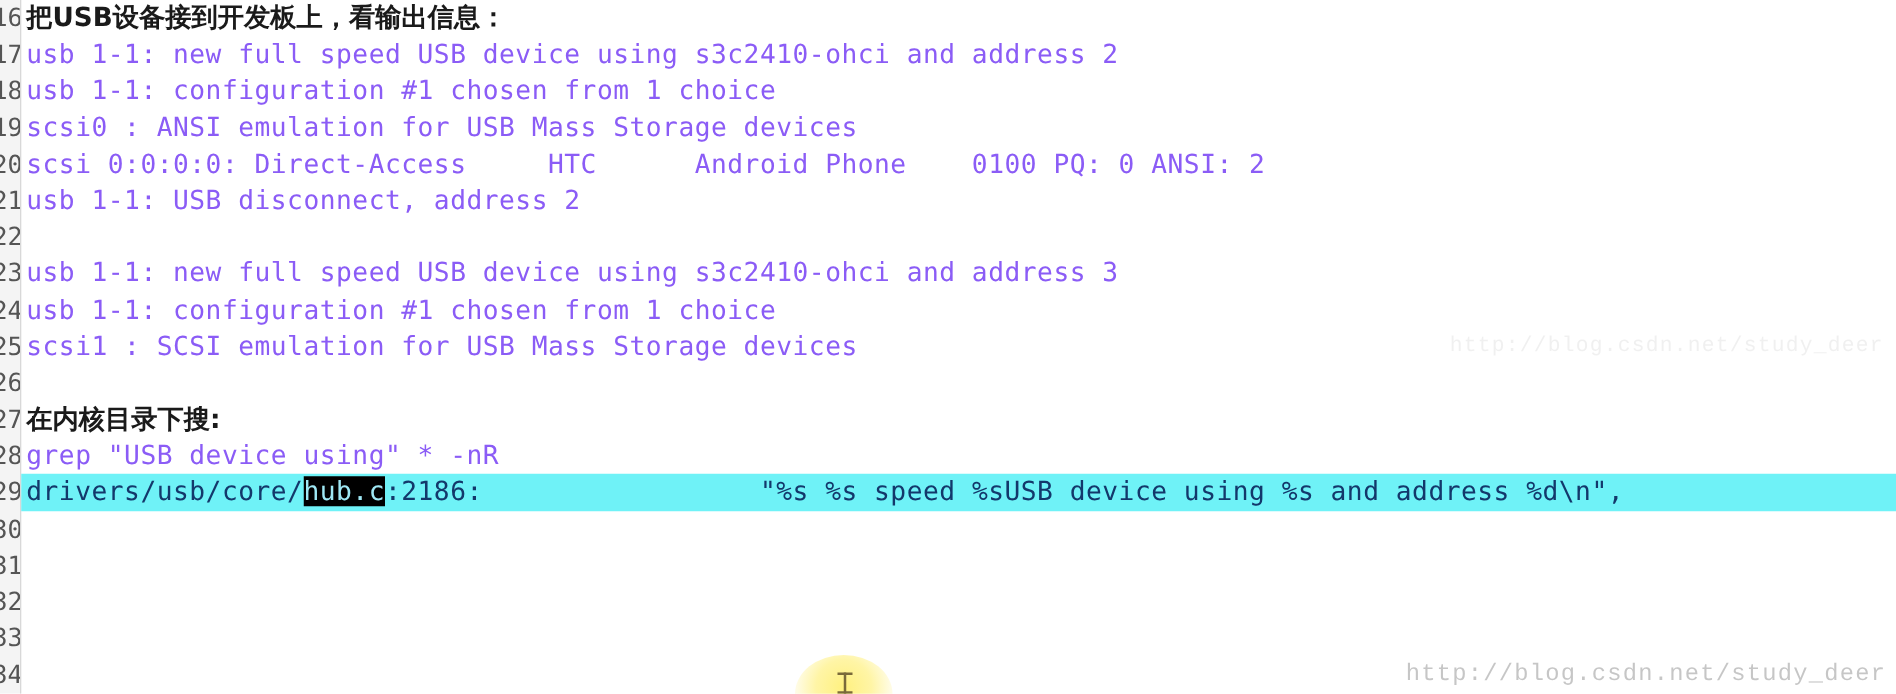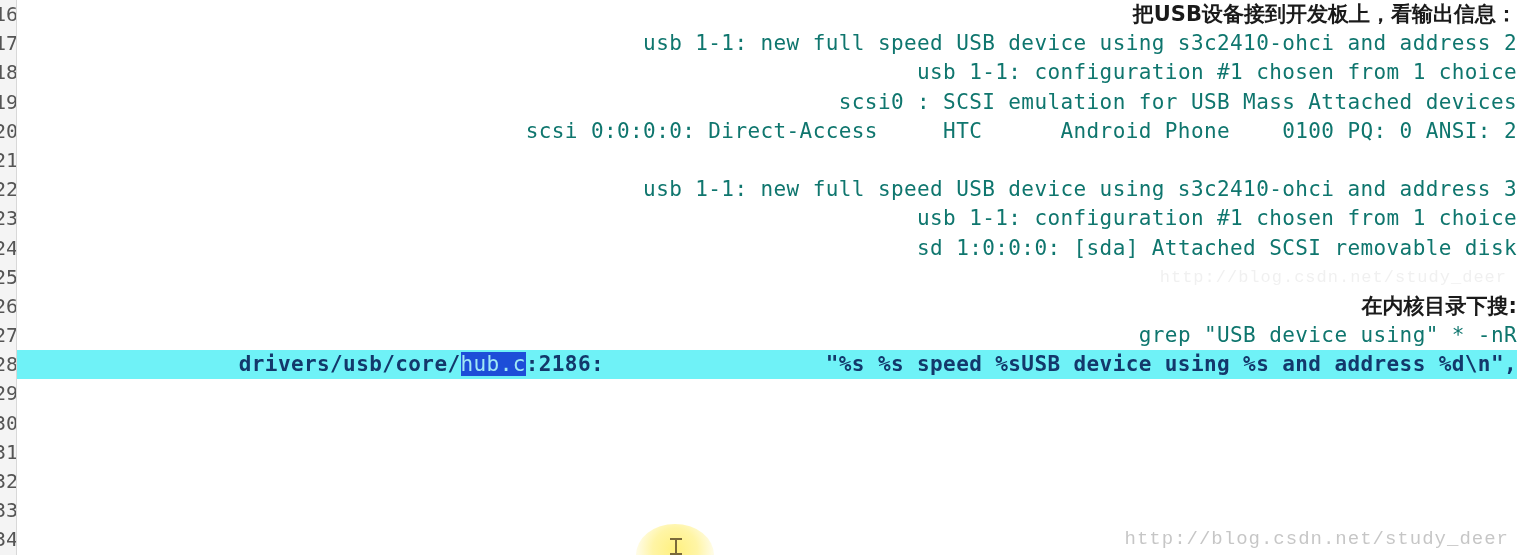--- a/index.html
+++ b/index.html
@@ -52,50 +52,49 @@
   }
 
   
   .code {
     position: absolute;
     left: 17px;
     top: 0;
     right: 0;
     height: 555px;
     z-index: 2;
-    text-align: right;
   }
   .line {
     height: 29.2px;
     line-height: 29.2px;
     white-space: pre;
     font-size: 21px;
-    color: #0f766e;
+    color: #8b5cf6;
     font-family: "DejaVu Sans Mono", "Liberation Mono", monospace;
     letter-spacing: 0.4px;
     padding-left: 4px;
     box-sizing: border-box;
   }
   .line.cn {
     font-family: "DejaVu Sans", "Liberation Sans", sans-serif;
     font-weight: 700;
     font-size: 21px;
     letter-spacing: 0;
     color: #1a1a1a;
   }
 
   
   .line.match {
     background: #6ff2f7;
     color: #13386b;
     display: block;
   }
-  .match-seg { white-space: pre; font-weight: bold; }
+  .match-seg { white-space: pre; }
   .sel {
-    background: #1d4ed8;
+    background: #000000;
     color: #9fe8f5;
     white-space: pre;
   }
 
   
   .cursor-glow {
     position: absolute;
     left: 636px;
     top: 524px;
     width: 78px;
@@ -188,26 +187,27 @@
         <div class="lnum">33</div>
         <div class="lnum">34</div>
         <div class="lnum">35</div>
       </div>
   </div>
 
   <div class="code" id="code-area">
       <div class="line cn">把USB设备接到开发板上，看输出信息：</div>
       <div class="line">usb 1-1: new full speed USB device using s3c2410-ohci and address 2</div>
       <div class="line">usb 1-1: configuration #1 chosen from 1 choice</div>
-      <div class="line">scsi0 : SCSI emulation for USB Mass Attached devices</div>
+      <div class="line">scsi0 : ANSI emulation for USB Mass Storage devices</div>
       <div class="line">scsi 0:0:0:0: Direct-Access     HTC      Android Phone    0100 PQ: 0 ANSI: 2</div>
+      <div class="line">usb 1-1: USB disconnect, address 2</div>
       <div class="line"></div>
       <div class="line">usb 1-1: new full speed USB device using s3c2410-ohci and address 3</div>
       <div class="line">usb 1-1: configuration #1 chosen from 1 choice</div>
-      <div class="line">sd 1:0:0:0: [sda] Attached SCSI removable disk</div>
+      <div class="line">scsi1 : SCSI emulation for USB Mass Storage devices</div>
       <div class="line"></div>
       <div class="line cn">在内核目录下搜:</div>
       <div class="line">grep "USB device using" * -nR</div>
       <div class="line match"><span class="match-seg">drivers/usb/core/</span><span class="sel">hub.c</span><span class="match-seg">:2186:                 "%s %s speed %sUSB device using %s and address %d\n",</span></div>
       <div class="line"></div>
     </div>
 
   <div class="cursor-glow"></div>
   <div class="ibeam">
     <span class="ibeam-stem"></span>

